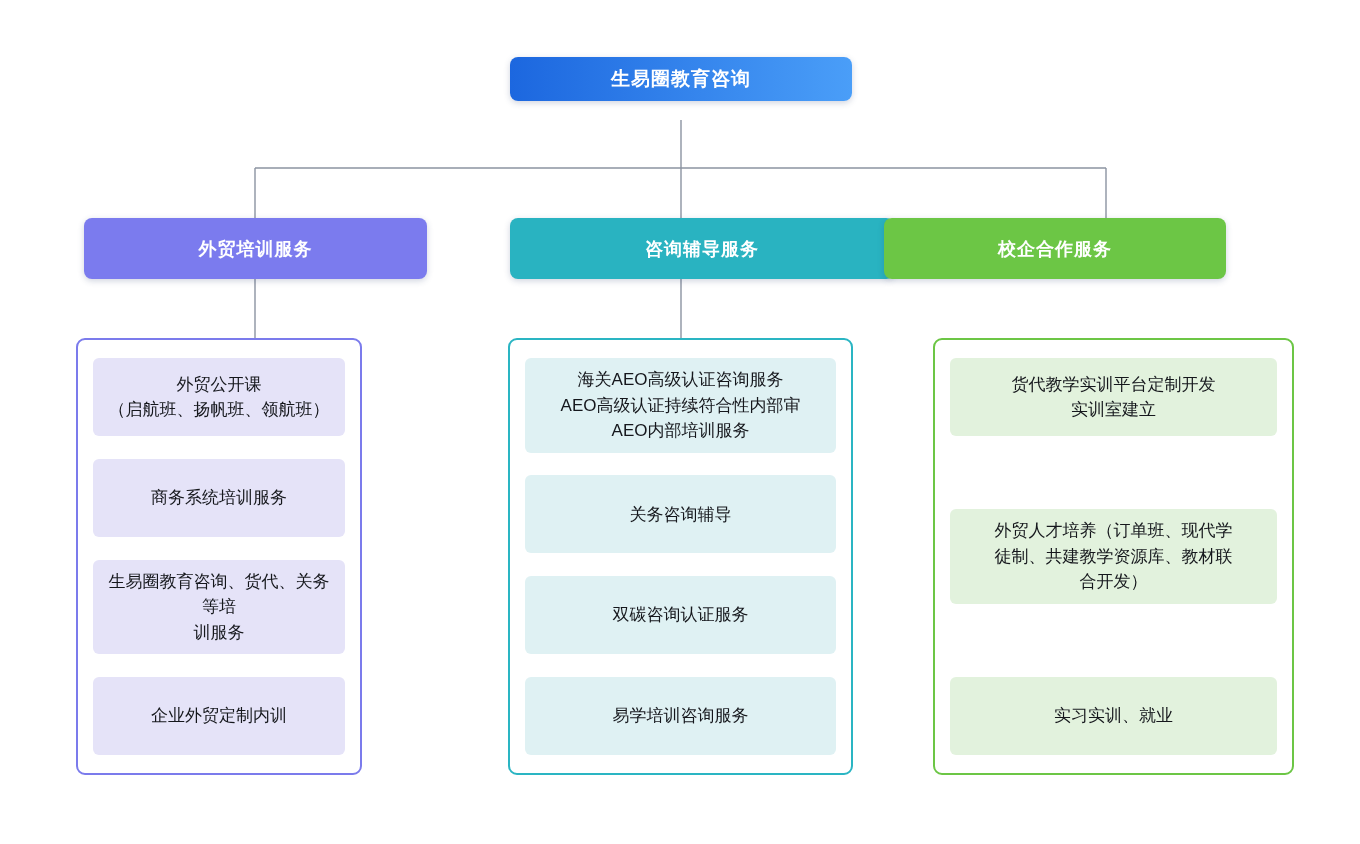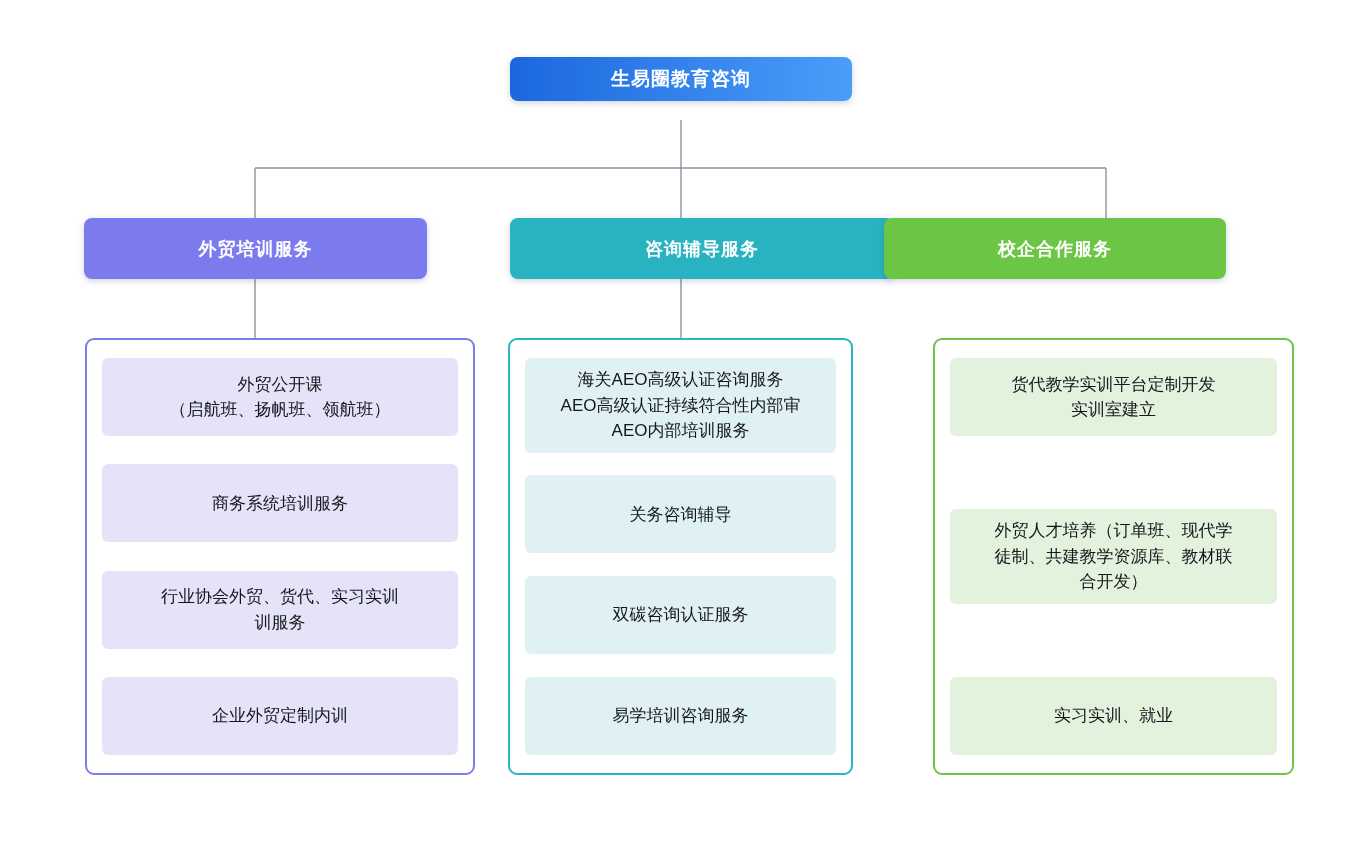--- a/index.html
+++ b/index.html
@@ -54,21 +54,21 @@
     height: 437px;
     box-sizing: border-box;
     background: #ffffff;
     border-radius: 9px;
     border: 2px solid;
     padding: 18px 15px;
     display: flex;
     flex-direction: column;
     justify-content: space-between;
   }
-  .p1 { left: 85px;  width: 390px; border-color: #7B7BEC; }
+  .p1 { left: 76px;  width: 286px; border-color: #7B7BEC; }
   .p2 { left: 508px; width: 345px; border-color: #2AB5C3; }
   .p3 { left: 933px; width: 361px; border-color: #6CC645; }
   .item {
     box-sizing: border-box;
     min-height: 78px;
     border-radius: 6px;
     display: flex;
     align-items: center;
     justify-content: center;
     text-align: center;
@@ -109,21 +109,21 @@
     <span>咨询辅导服务</span>
   </div>
   <div class="node branch-header h3">
     <span>校企合作服务</span>
   </div>
 
   <div class="panel p1">
     <div class="item">外贸公开课
 （启航班、扬帆班、领航班）</div>
     <div class="item">商务系统培训服务</div>
-    <div class="item">行业协会外贸、货代、实习实训
+    <div class="item">生易圈教育咨询、货代、关务等培
 训服务</div>
     <div class="item">企业外贸定制内训</div>
   </div>
 
   <div class="panel p2">
     <div class="item">海关AEO高级认证咨询服务
 AEO高级认证持续符合性内部审
 AEO内部培训服务</div>
     <div class="item">关务咨询辅导</div>
     <div class="item">双碳咨询认证服务</div>

